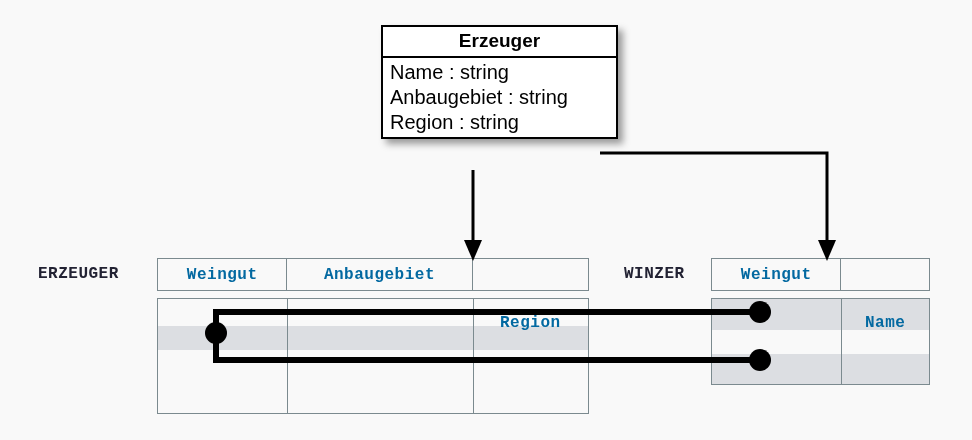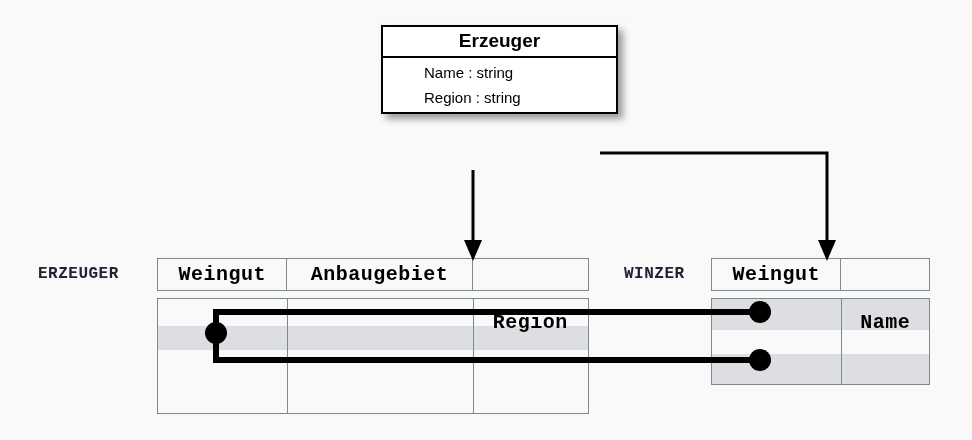--- a/index.html
+++ b/index.html
@@ -41,26 +41,25 @@
     padding: 3px 0 4px 0;
     border-bottom: 2px solid #000000;
     color: #000;
     line-height: 1.15;
   }
   .uml-attrs {
     padding: 2px 0 2px 0;
   }
   .uml-attr {
     font-family: "Liberation Sans", sans-serif;
-    font-size: 15px;
+    font-size: 20px;
     line-height: 25px;
     padding-left: 7px;
     color: #000;
     white-space: nowrap;
-    margin-left: 34px;
   }
 
   
   #wires {
     position: absolute;
     left: 0; top: 0;
     width: 972px; height: 440px;
     z-index: 4;
     pointer-events: none;
   }
@@ -92,23 +91,23 @@
     height: 33px;
     z-index: 3;
   }
   .tbl-header .cell {
     box-sizing: border-box;
     display: flex;
     align-items: center;
     justify-content: center;
     font-family: "Liberation Mono", monospace;
     font-weight: bold;
-    font-size: 20px;
+    font-size: 16px;
     letter-spacing: 0.5px;
-    color: #000000;
+    color: #0369a1;
     border-right: 1px solid #7b8a8f;
     height: 100%;
   }
   .tbl-header .cell:last-child { border-right: none; margin-top: 48px; }
 
   .tbl-body {
     position: absolute;
     box-sizing: border-box;
     border: 1px solid #7b8a8f;
     background: #f9f9f9;
@@ -139,20 +138,21 @@
 </style>
 </head>
 <body>
 
 <div id="canvas">
 
   <div class="uml-box">
     <div class="uml-title">Erzeuger</div>
     <div class="uml-attrs">
       <div class="uml-attr">Name : string</div>
+      <div class="uml-attr">Anbaugebiet : string</div>
       <div class="uml-attr">Region : string</div>
     </div>
   </div>
 
   <div class="rel-label" style="left:38px; top:253px;">ERZEUGER</div>
 
   <div class="tbl-header" style="left:157px; top:246px; width:432px;">
     <div class="cell" style="width:130px;">Weingut</div>
     <div class="cell" style="width:186px;font-family:Liberation Mono, monospace;">Anbaugebiet</div>
     <div class="cell" style="width:116px;">Region</div>

